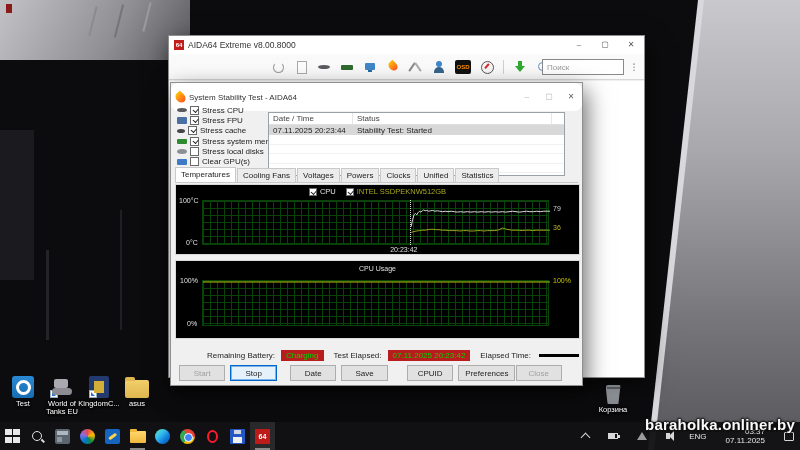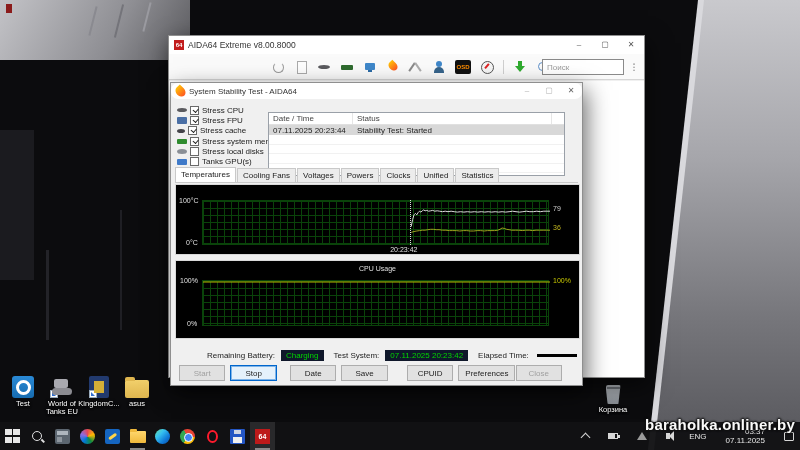--- a/index.html
+++ b/index.html
@@ -76,21 +76,21 @@
     border:1.5px solid #5b8fc9;}
   .ti-zoom::after{content:"";position:absolute;left:9px;top:9px;width:4px;height:1.5px;background:#5b8fc9;transform:rotate(45deg);}
   .searchbox{position:absolute;right:20px;top:5px;width:82px;height:16px;border:1px solid #8a8a8a;
     font-size:8px;padding:0 4px;color:#444;background:#fff;font-family:"Liberation Sans",sans-serif;}
   .searchbox::placeholder{color:#9a9a9a;}
   .kebab{position:absolute;right:4px;top:5px;width:12px;height:16px;color:#444;font-size:9px;
     display:flex;align-items:center;justify-content:center;}
 
   
   #sstwin{left:170px;top:82px;width:413px;height:304px;}
-  #sstwin .titlebar{height:16px;font-size:8px;border-radius:7px;}
+  #sstwin .titlebar{height:28px;font-size:8px;border-radius:7px;}
   #sstwin .wc span{width:22px;color:#b0b0b0;}
   #sstwin .wc span.cl{color:#666;}
 
   .stress-list{position:absolute;left:6px;top:22px;width:92px;}
   .stress-row{display:flex;align-items:center;height:10.3px;gap:3px;}
   .si{width:10px;height:7px;flex:none;border-radius:1px;}
   .si-cpu{background:#5a5a5e;border-radius:50%;height:4px;}
   .si-fpu{background:#4a6fa5;}
   .si-cache{background:#44444a;border-radius:50%;height:4px;width:8px;}
   .si-mem{background:#2f8b2f;height:5px;}
@@ -129,21 +129,21 @@
   .plot svg{position:absolute;left:0;top:0;}
   .glab{position:absolute;font-size:7px;color:#e0e0e0;white-space:nowrap;}
   .legend{position:absolute;left:0;right:0;top:2px;display:flex;justify-content:center;gap:10px;align-items:center;}
   .legend .cb{width:8px;height:8px;}
   .leg-item{display:flex;gap:3px;align-items:center;font-size:7.5px;}
   .vline{position:absolute;width:0;border-left:1px dotted #dcdcdc;}
   .endlab{position:absolute;font-size:7px;}
 
   .statusrow{position:absolute;left:0;right:0;top:265px;height:14px;display:flex;align-items:center;
     font-size:8px;color:#222;padding-left:36px;}
-  .valbox{background:#0f172a;color:#00d400;font-size:8px;padding:1px 5px;margin:0 10px 0 6px;white-space:nowrap;}
+  .valbox{background:#b91c1c;color:#00d400;font-size:8px;padding:1px 5px;margin:0 10px 0 6px;white-space:nowrap;}
   .elapsed-bar{width:40px;height:3px;background:#000;margin-left:8px;}
 
   .btnrow{position:absolute;left:0;right:12px;top:281px;height:18px;display:flex;align-items:center;padding:0 8px;}
   .btn{width:57px;height:16px;background:#e1e1e1;border:1px solid #adadad;font-size:8px;color:#222;
     display:flex;align-items:center;justify-content:center;white-space:nowrap;}
   .btn.focused{border-color:#0066cc;box-shadow:inset 0 0 0 1px #7fb4e8;background:#e5f1fb;}
   .btn.disabled{color:#a0a0a0;}
   .btn.wide{width:64px;}
 
   
@@ -327,21 +327,21 @@
         <span class="sl">Stress system memory</span>
       </div>
       <div class="stress-row">
         <span class="si si-disk"></span>
         <span class="cb"></span>
         <span class="sl">Stress local disks</span>
       </div>
       <div class="stress-row">
         <span class="si si-gpu"></span>
         <span class="cb"></span>
-        <span class="sl">Tanks GPU(s)</span>
+        <span class="sl">Clear GPU(s)</span>
       </div>
     </div>
 
     <div class="logtable">
       <div class="lt-head">
         <span class="lt-c1">Date / Time</span>
         <span class="lt-c2">Status</span>
         <span class="lt-c3"></span>
       </div>
       <div class="lt-row sel">
@@ -358,20 +358,30 @@
       <span class="tab active">Temperatures</span>
       <span class="tab">Cooling Fans</span>
       <span class="tab">Voltages</span>
       <span class="tab">Powers</span>
       <span class="tab">Clocks</span>
       <span class="tab">Unified</span>
       <span class="tab">Statistics</span>
     </div>
 
     <div class="graph" id="tempgraph">
+      <div class="legend">
+        <span class="leg-item">
+          <span class="cb on"></span>
+          <span style="color:#e0e0e0;">CPU</span>
+        </span>
+        <span class="leg-item">
+          <span class="cb on"></span>
+          <span style="color:#a8a820;">INTEL SSDPEKNW512GB</span>
+        </span>
+      </div>
       <div class="glab" style="left:3px;top:12px;">100°C</div>
       <div class="glab" style="left:10px;top:54px;">0°C</div>
       <div class="plot" id="tempplot">
         <svg id="tempsvg" width="347" height="45">
             <polyline points="208.2,25.6 209.6,18.6 211.0,13.8 212.4,12.4 213.8,13.8 215.1,11.6 216.5,10.2 217.9,11.1 219.3,9.8 220.7,8.9 222.1,9.8 223.8,9.4 225.6,10.2 227.6,9.8 229.7,9.4 231.8,10.2 234.2,9.8 236.7,10.2 239.4,10.7 242.2,10.2 245.0,10.7 248.1,10.2 251.2,10.7 254.4,11.1 257.5,10.7 260.9,11.1 264.4,10.7 267.9,11.1 271.4,10.7 274.8,11.1 278.3,10.7 281.8,11.1 285.2,10.7 288.7,11.1 292.2,10.7 295.6,11.1 299.1,10.7 302.6,11.1 306.1,10.7 309.5,10.2 313.0,10.7 316.5,11.1 319.9,10.7 323.4,10.2 326.9,10.7 330.3,10.7 333.8,10.2 337.3,10.7 340.8,10.2 343.9,10.2 347.0,10.2" fill="none" stroke="#d9d9d9" stroke-width="1"></polyline>
             <polyline points="208.2,31.4 211.0,30.5 213.8,30.0 216.5,29.6 219.3,29.2 222.1,29.2 224.9,28.7 227.6,28.3 230.4,28.3 233.2,28.7 236.0,28.7 239.4,29.2 242.9,29.2 246.4,29.6 249.8,29.6 253.3,29.6 256.8,30.0 260.3,29.6 263.7,29.6 267.2,30.0 270.7,30.0 274.1,29.6 277.6,29.6 281.1,30.0 284.5,29.6 288.0,29.6 291.5,29.6 294.9,29.2 297.0,28.3 299.1,27.0 301.2,27.4 303.6,28.3 306.1,28.7 308.8,29.2 312.3,29.2 315.8,29.2 319.2,29.6 322.7,29.2 326.2,29.2 329.6,29.6 333.1,29.2 336.6,29.2 340.1,29.2 343.5,29.2 347.0,29.2" fill="none" stroke="#9aa21e" stroke-width="1"></polyline>
           </svg>
       </div>
       <div class="vline" id="tempvline" style="top: 15px; height: 45px; left: 234.2px;"></div>
       <div class="glab" id="tempticklab" style="top: 61px; left: 214.2px;">20:23:42</div>
@@ -387,21 +397,21 @@
       <div class="plot" id="usageplot">
         <svg id="usagesvg" width="347" height="46">
             <polyline points="0.0,1.0 347.0,1.0" fill="none" stroke="#b8b800" stroke-width="1"></polyline>
           </svg>
       </div>
     </div>
 
     <div class="statusrow">
       <span>Remaining Battery:</span>
       <span class="valbox">Charging</span>
-      <span>Test System:</span>
+      <span>Test Elapsed:</span>
       <span class="valbox">07.11.2025 20:23:42</span>
       <span>Elapsed Time:</span>
       <span class="elapsed-bar"></span>
     </div>
 
     <div class="btnrow">
       <button class="btn disabled">Start</button>
       <button class="btn focused" style="margin-left:5px;">Stop</button>
       <button class="btn" style="margin-left:13px;">Date</button>
       <button class="btn" style="margin-left:5px;">Save</button>

